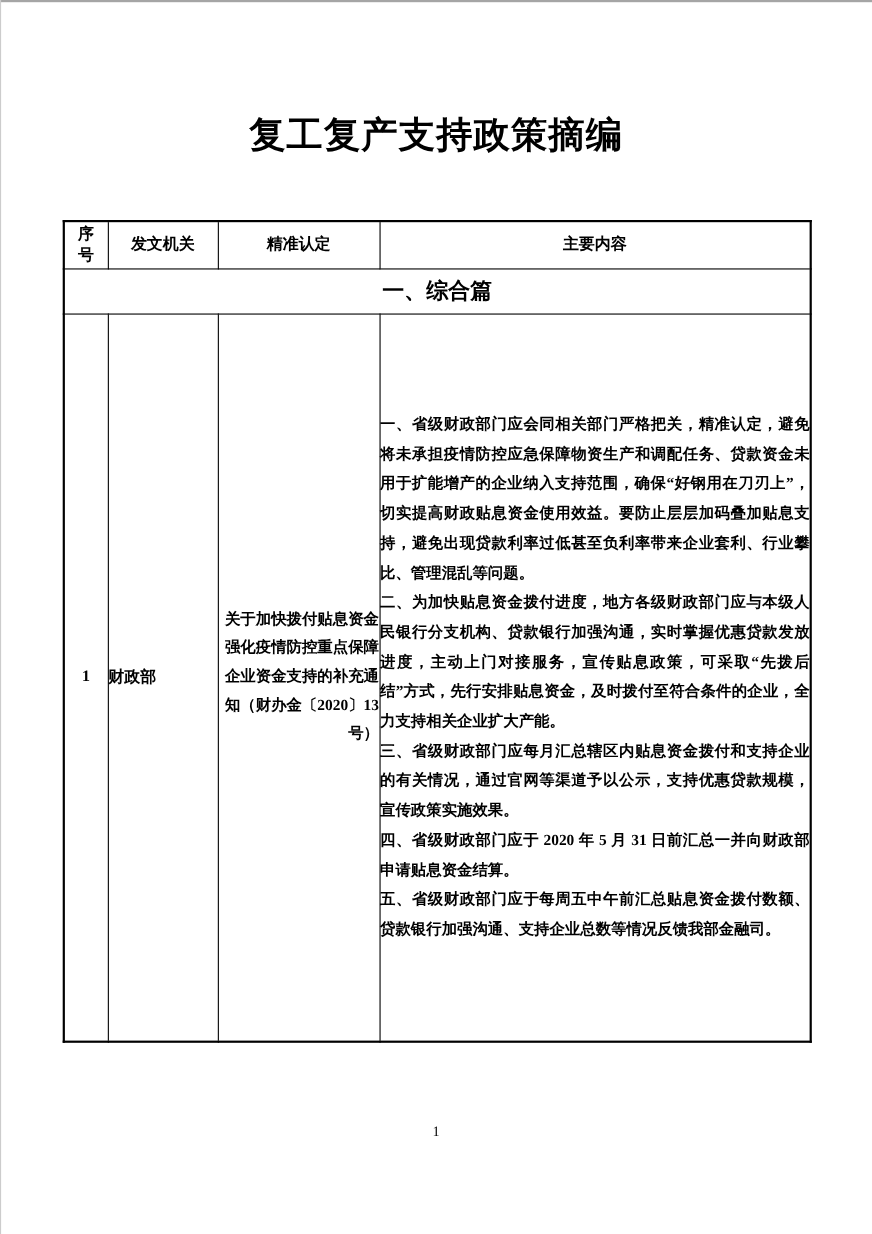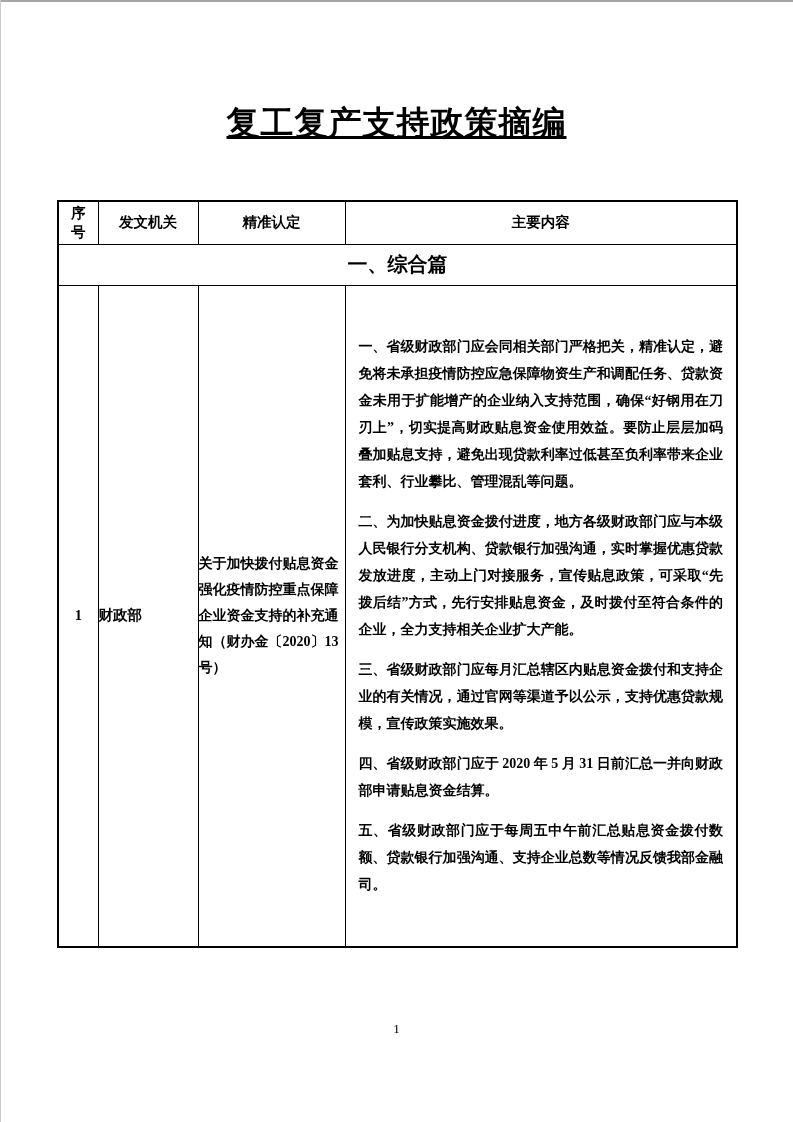--- a/index.html
+++ b/index.html
@@ -31,21 +31,20 @@
     position: absolute;
     top: 103px;
     left: 0;
     width: 793px;
     text-align: center;
     font-family: "Liberation Sans", "DejaVu Sans", sans-serif;
     font-weight: 900;
     font-size: 33px;
     letter-spacing: 1px;
     line-height: 40px;
-    text-decoration: underline;
   }
   table.policy-table {
     position: absolute;
     top: 200px;
     left: 57px;
     width: 679px;
     border-collapse: collapse;
     table-layout: fixed;
     border: 2px solid #000000;
     padding-left: 23px;
@@ -94,31 +93,31 @@
     padding-left: 7px;
     font-weight: bold;
     font-size: 14.5px;
     margin-top: 29px;
   }
   td.cell-document {
     padding: 0 6px;
     font-weight: bold;
     font-size: 14px;
     line-height: 26px;
-    text-align: left;
+    text-align: right;
   }
   td.cell-content {
     padding: 0 7px;
     font-weight: bold;
     font-size: 14px;
     line-height: 27px;
     text-align: justify;
   }
   td.cell-content p {
-    margin: 13px;
+    margin: 0;
   }
   .page-number {
     position: absolute;
     top: 1021px;
     left: 0;
     width: 793px;
     text-align: center;
     font-size: 13px;
     font-family: "Liberation Serif", serif;
   }

